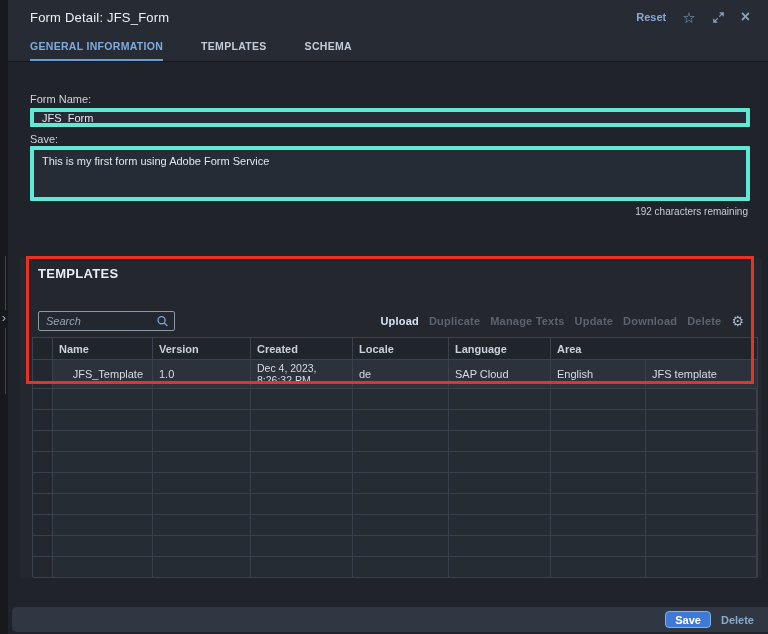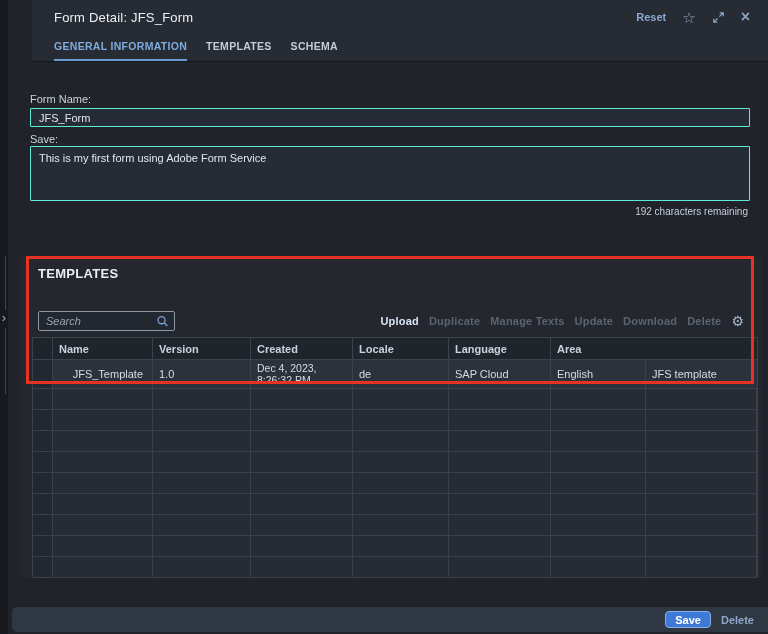--- a/index.html
+++ b/index.html
@@ -9,35 +9,35 @@
 
   
   .left-strip { position:absolute; left:0; top:0; width:8px; height:634px; background:#17191d; }
   .strip-line { position:absolute; left:5px; top:256px; width:1px; height:138px; background:#3d4document652; background:#3d4652; }
   .strip-expander { position:absolute; left:0px; top:310px; width:8px; height:18px; background:#17191d;
     color:#9db0c6; font-size:13px; line-height:16px; text-align:center; cursor:pointer; }
 
   
   .dialog { position:absolute; left:8px; top:0; width:760px; height:634px; background:#202329; }
 
-  .dlg-header { position:absolute; left:0; top:0; right:0; height:62px; background:#272c34; border-bottom:1px solid #14161a;margin-left:24px; }
+  .dlg-header { position:absolute; left:0; top:0; right:0; height:62px; background:#272c34; border-bottom:1px solid #14161a; }
   .dlg-title { position:absolute; left:22px; top:10px; font-size:13px; font-weight:500; color:#edf0f5; letter-spacing:.2px; }
   .hdr-actions { position:absolute; right:18px; top:9px; display:flex; align-items:center; gap:16px; }
   .hdr-reset { font-size:11px; font-weight:600; color:#87a9d6; cursor:pointer; }
   .hdr-ico { color:#8ba3bf; cursor:pointer; line-height:1; }
   .ico-star { font-size:15px; }
   .ico-close { font-size:16px; font-weight:700; }
 
-  .tabs { position:absolute; left:22px; bottom:0; display:flex; gap:19px;text-align:center; }
+  .tabs { position:absolute; left:22px; bottom:0; display:flex; gap:38px;text-align:center; }
   .tab { font-size:10.5px; font-weight:600; letter-spacing:.3px; color:#c3ccd7; padding-bottom:7px; cursor:pointer; border-bottom:2.5px solid transparent; }
   .tab.active { color:#7fabdd; border-bottom-color:#6b9cd2; }
 
   
   .fld-label { position:absolute; left:22px; font-size:11px; color:#ccd4de; }
-  .inp { position:absolute; left:22px; right:18px; background:#262c35; border:1px solid #5eead4; border-radius:1px;
+  .inp { position:absolute; left:22px; right:18px; background:#262c35; border:4px solid #5eead4; border-radius:1px;
     color:#e2e7ee; font-size:11px; font-family:"Liberation Sans",sans-serif; padding:0 8px; outline:none; }
   .name-inp { top:108px; height:19px; }
   .note-area { top:146px; height:55px; padding:4px 8px; resize:none; line-height:1.3; }
   .chars-left { position:absolute; right:20px; top:206px; font-size:10px; color:#c6ceda; }
 
   
   .panel { position:absolute; left:12px; right:6px; top:258px; height:320px; background:#24272e; }
   .annotation { position:absolute; left:18px; top:256px; width:728px; height:128px; border:3px solid #e73323; pointer-events:none; z-index:9; }
   .sec-title { position:absolute; left:30px; top:266px; font-size:13px; font-weight:700; color:#e9edf3; letter-spacing:.3px; }
 

